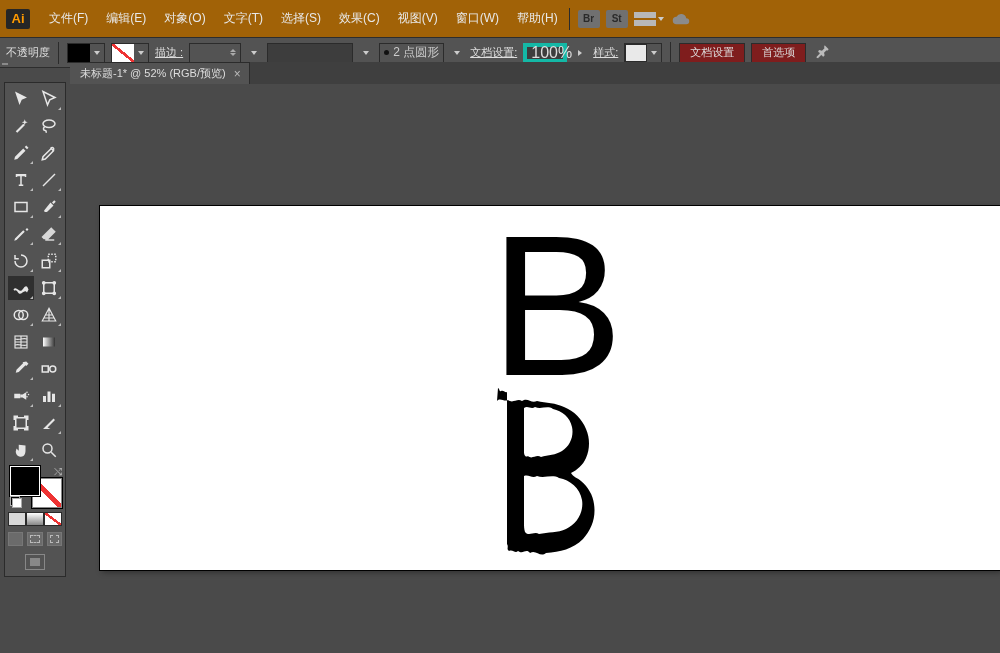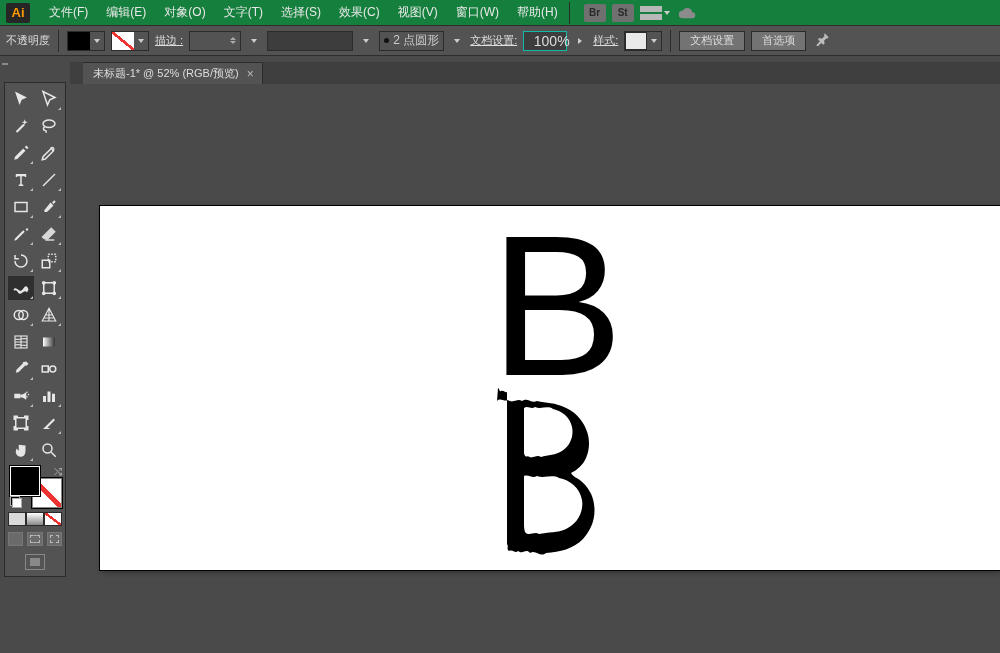--- a/index.html
+++ b/index.html
@@ -1,22 +1,22 @@
 <!DOCTYPE html>
 <html><head>
 <meta charset="utf-8">
 <style>
   * { box-sizing: border-box; margin: 0; padding: 0; font-family: "Microsoft YaHei", Arial, sans-serif; }
   body { background: #4a4a4a; width: 1000px; height: 653px; overflow: hidden; color: #ccc; font-size: 12px; user-select: none; }
 
   
-  .menubar { height: 26px; background: #15803d; display: flex; align-items: center; padding: 0 6px; gap: 0; border-bottom: 1px solid #2d2d2d; }
+  .menubar { height: 38px; background: #a16207; display: flex; align-items: center; padding: 0 6px; gap: 0; border-bottom: 1px solid #2d2d2d; }
   .ai-logo { width: 24px; height: 20px; background: #262626; color: #ff9a00; font-weight: bold; font-size: 13px; display: flex; align-items: center; justify-content: center; margin-right: 10px; border-radius: 2px; }
   .menu-item { padding: 4px 9px; cursor: pointer; color: #e8e8e8; font-size: 12px; }
-  .menubar-right { margin-left: 12px; display: flex; align-items: center; gap: 6px; text-align: center; }
+  .menubar-right { margin-left: 6px; display: flex; align-items: center; gap: 6px; text-align: center; }
   .mb-icon { width: 22px; height: 18px; background: #707070; color: #2a2a2a; font-weight: bold; font-size: 10px; display: flex; align-items: center; justify-content: center; border-radius: 2px; }
   .mb-arrange { width: 22px; height: 14px; display: flex; flex-direction: column; gap: 2px; }
   .mb-arrange div { flex: 1; background: #b8b8b8; }
   .mb-arr-wrap { display:flex; align-items:center; gap:2px; }
   .caret { width: 0; height: 0; border-left: 3px solid transparent; border-right: 3px solid transparent; border-top: 4px solid #ccc; }
   .mb-cloud { width: 22px; height: 18px; display:flex; align-items:center; justify-content:center; color:#999; }
 
   
   .controlbar { height: 30px; background: #535353; display: flex; align-items: center; padding: 0 6px; gap: 6px; border-bottom: 1px solid #2d2d2d; }
   .ctrl-label { color: #ddd; font-size: 11px; }
@@ -27,32 +27,32 @@
   .dd-caret { width: 14px; height: 18px; display:flex; align-items:center; justify-content:center; }
   .ctrl-text { color:#ddd; font-size:11px;text-decoration:underline; }
   .num-input { width: 52px; height: 20px; background: #535353; border:1px solid #2b2b2b; display:flex; align-items:center; padding:0 4px; }
   .num-input .spin { margin-left:auto; display:flex; flex-direction:column; gap:0; }
   .spin-up,.spin-down { width:0;height:0;border-left:3px solid transparent;border-right:3px solid transparent; }
   .spin-up { border-bottom:3px solid #aaa; margin-bottom:1px;}
   .spin-down { border-top:3px solid #aaa; }
   .wide-input { width: 86px; height: 20px; background:#3d3d3d; border:1px solid #2b2b2b; }
   .brush-dd { display:flex; align-items:center; height:20px; border:1px solid #2b2b2b; background:#535353; padding:0 4px; gap:4px; }
   .brush-dot { width:5px;height:5px;background:#111;border-radius:50%; }
-  .opacity-box { width:44px; height:20px; background:#3d3d3d; border:1px solid #14b8a6; display:flex; align-items:center; justify-content:center; color:#ddd; font-size:14px;padding-left:13px; }
+  .opacity-box { width:44px; height:20px; background:#3d3d3d; border:4px solid #14b8a6; display:flex; align-items:center; justify-content:center; color:#ddd; font-size:16px;padding-left:13px; }
   .style-sw { width:22px; height:18px; background:#e9e9e9; border:1px solid #2b2b2b; }
   .ctrl-divider { width:1px; height:22px; background:#2b2b2b; margin:0 2px; }
-  .btn { height:20px; padding:0 10px; background:#737373; border:1px solid #2b2b2b; color:#ddd; font-size:11px; display:flex; align-items:center; cursor:pointer;font-family:Liberation Serif, serif; }
+  .btn { height:20px; padding:0 10px; background:#7f1d1d; border:1px solid #2b2b2b; color:#ddd; font-size:11px; display:flex; align-items:center; cursor:pointer;font-family:Liberation Serif, serif; }
   .pin-icon { width:18px; height:18px; color:#bbb; margin-left:2px; }
 
   
   .dock-strip { position:absolute; left:0; top:56px; width:10px; height:16px; display:flex; align-items:center; justify-content:center; }
   .dock-strip .grip { width:6px; height:2px; background:#8a8a8a; }
 
   
-  .tabbar { position:absolute; left:83px; top:62px; height:22px; display:flex; align-items:flex-end; }
+  .tabbar { position:absolute; left:70px; top:62px; height:22px; display:flex; align-items:flex-end; }
   .tabbar-inset { position:absolute; left:70px; right:0; top:62px; height:22px; background:#3f3f3f; }
   .tab { position:relative; background:#535353; height:22px; display:flex; align-items:center; padding:0 8px 0 10px; gap:8px; color:#ddd; font-size:11px; border-top:1px solid #2b2b2b; border-right:1px solid #2b2b2b; }
   .tab-close { font-size:12px; color:#bbb; cursor:pointer; }
 
   
   .toolbar { position:absolute; left:4px; top:82px; width:62px; background:#535353; border:1px solid #2b2b2b; padding:4px 3px 6px; }
   .tool-row { display:flex; gap:3px; margin-bottom:3px; }
   .tool { width:26px; height:24px; display:flex; align-items:center; justify-content:center; color:#e6e6e6; cursor:pointer; position:relative; }
   .tool.active { background:#2f2f2f; }
   .tool svg { width:18px; height:18px; }

